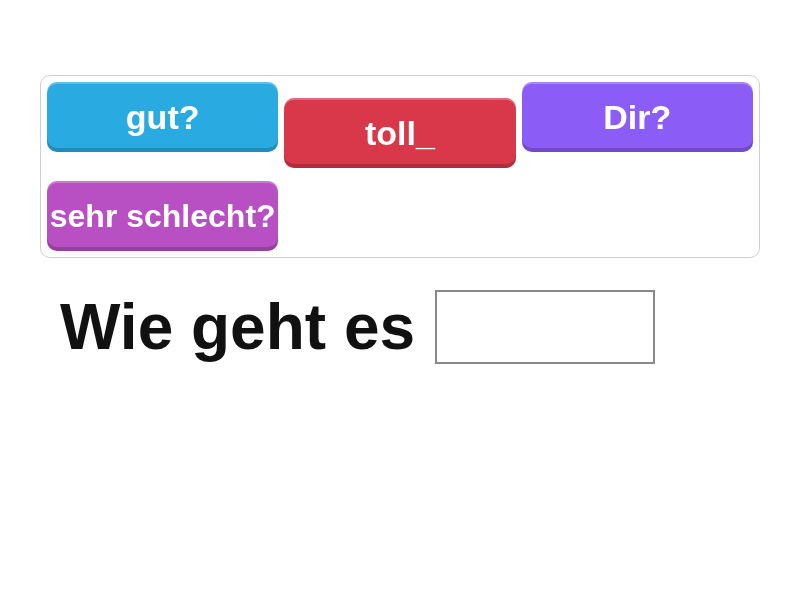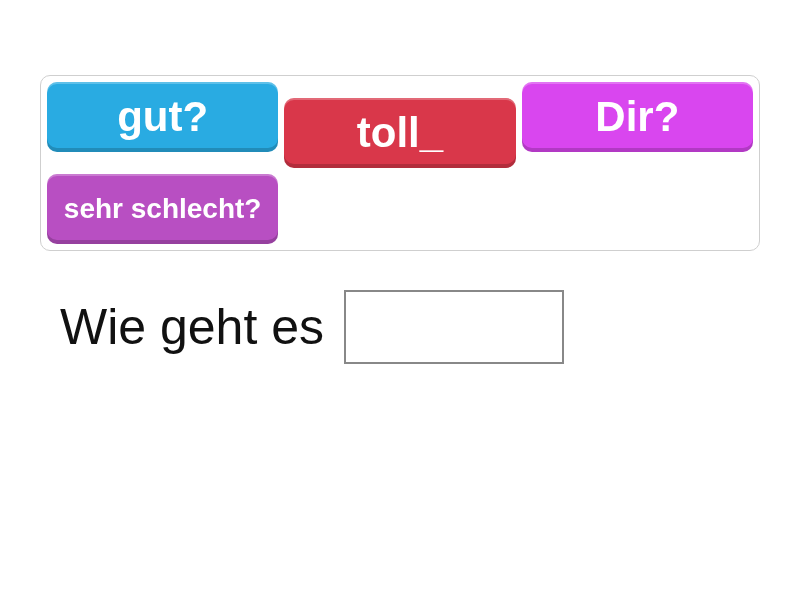--- a/index.html
+++ b/index.html
@@ -24,43 +24,43 @@
   }
   .tile {
     flex: 0 0 calc((100% - 12px) / 3);
     height: 70px;
     border-radius: 10px;
     display: flex;
     align-items: center;
     justify-content: center;
     color: #ffffff;
     font-weight: 700;
-    font-size: 42px;
+    font-size: 34px;
     cursor: pointer;
     box-shadow: inset 0 -4px 0 rgba(0,0,0,0.18), inset 0 2px 0 rgba(255,255,255,0.25);
   }
-  .tile.small { font-size: 28px; }
+  .tile.small { font-size: 32px; margin-top: 7px; }
   .tile.c-blue   { background: #29abe2; }
   .tile.c-red    { background: #d9374a; margin-top: 16px; }
   .tile.c-orange { background: #f7941e; }
-  .tile.c-green  { background: #d946ef; }
+  .tile.c-green  { background: #8b5cf6; }
   .tile.c-purple { background: #b84fc2; }
 
   .sentence {
     position: absolute;
     left: 60px;
     top: 290px;
     display: flex;
     align-items: center;
     gap: 20px;
   }
   .sentence-text {
-    font-size: 50px;
+    font-size: 64px;
     color: #111;
-    font-weight: 400;
+    font-weight: 700;
   }
   .blank {
     width: 220px;
     height: 74px;
     border: 2px solid #888;
     background: #fff;
   }
 </style>
 </head>
 <body>

